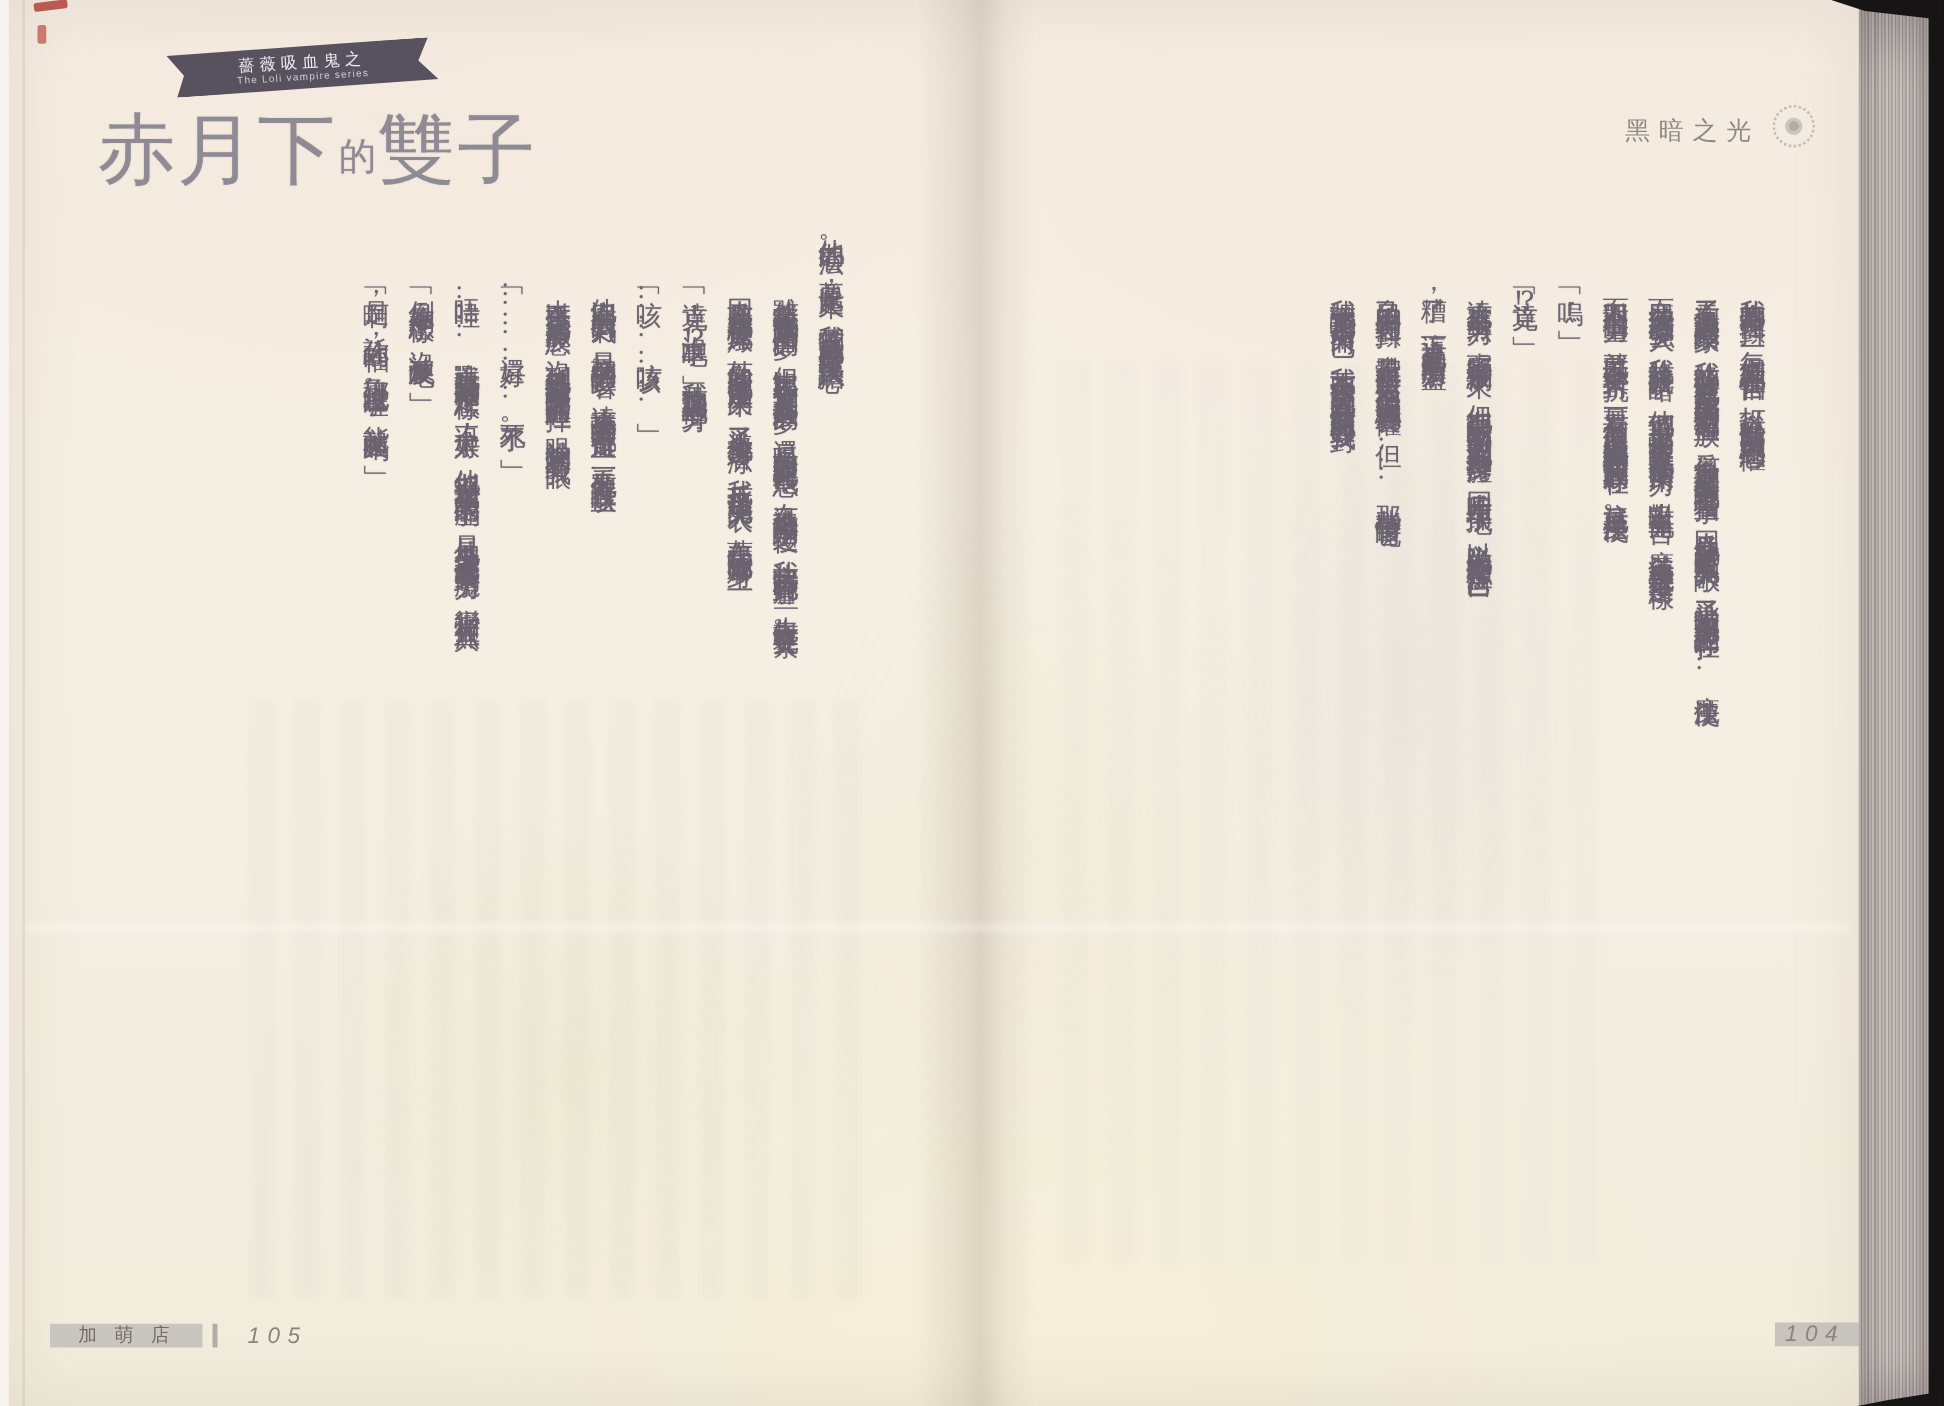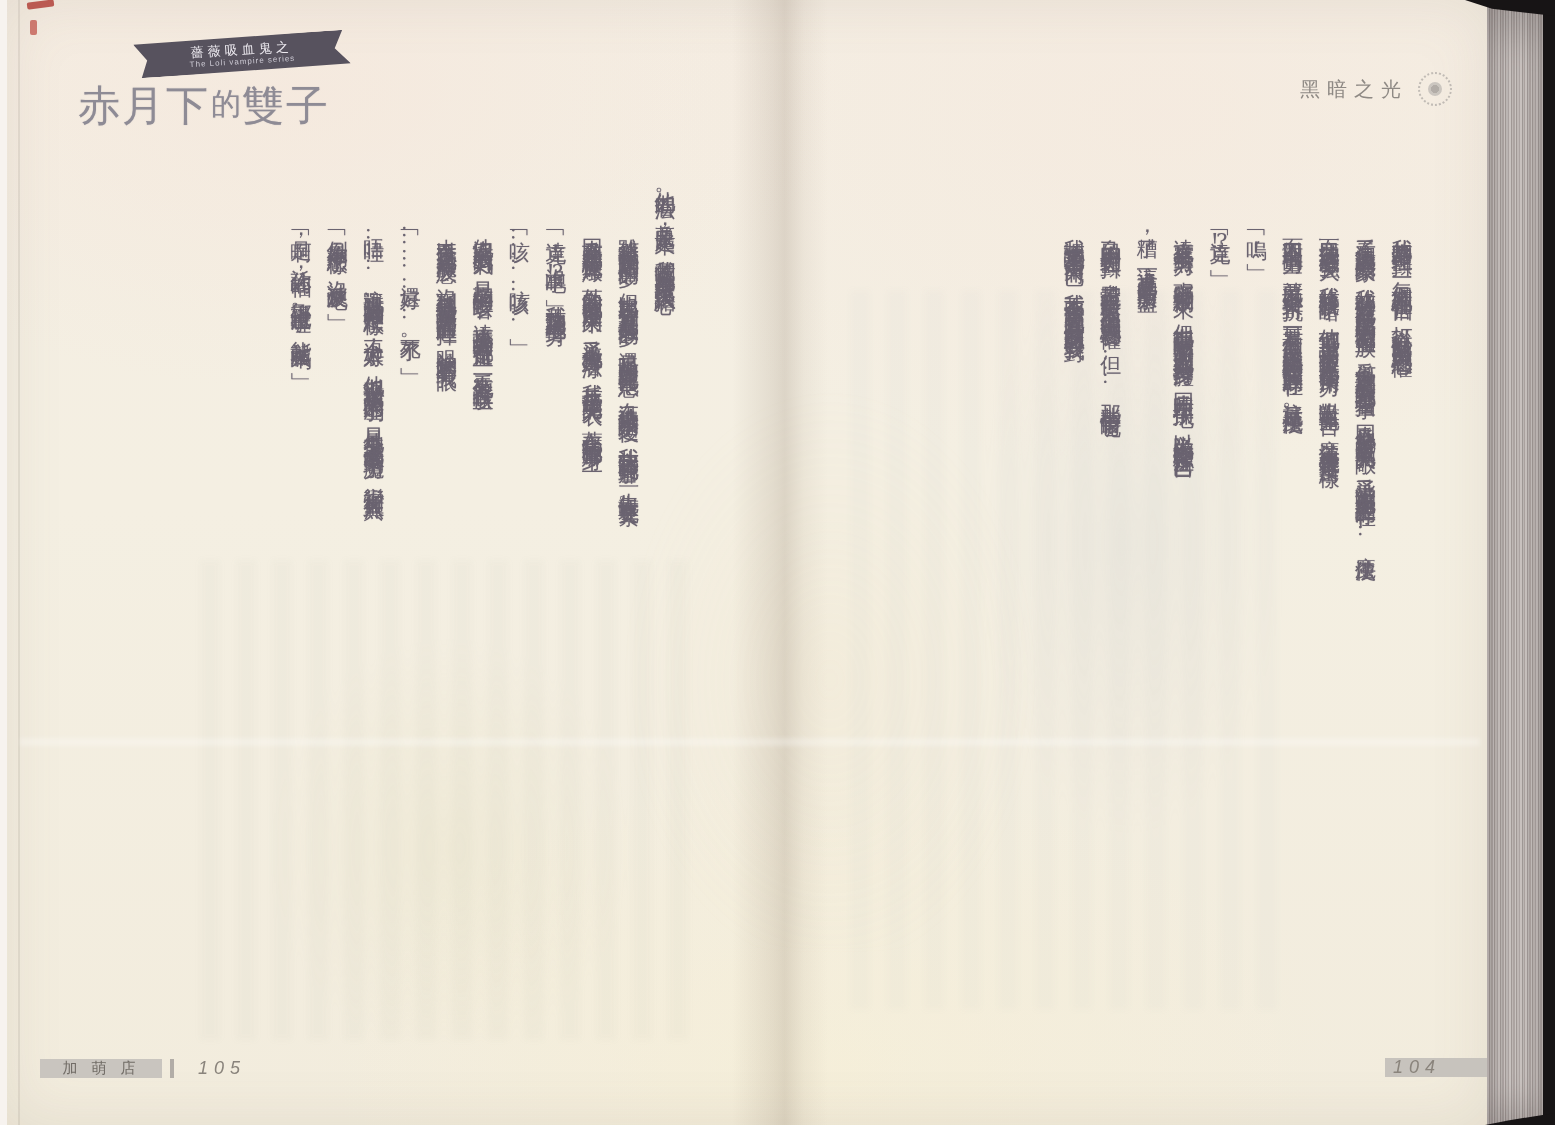--- a/index.html
+++ b/index.html
@@ -45,24 +45,24 @@
   
   .logo{position:absolute;left:78px;top:36px;width:340px;}
   .ribbon{position:relative;left:56px;top:0;width:216px;height:36px;background:#57525e;
           transform:rotate(-3.5deg);text-align:center;color:#ece9ef;
           clip-path:polygon(0 6%,97% 0,93% 50%,100% 94%,3% 100%,6% 52%);
           display:flex;flex-direction:column;justify-content:center;gap:1px;}
   .ribbon-cn{font-size:13px;letter-spacing:4px;line-height:13px;}
   .ribbon-en{font-size:8px;letter-spacing:1px;line-height:9px;color:#cfccd6;font-family:"Liberation Sans","DejaVu Sans",sans-serif;}
   .book-title{position:relative;margin-top:6px;color:#8e8b95;white-space:nowrap;
               text-shadow:0 0 1px rgba(140,136,148,.5);}
-  .t-big{font-size:42px;letter-spacing:2px;}
+  .t-big{font-size:62px;letter-spacing:2px;}
   .t-small{font-size:30px;position:relative;top:-6px;margin:0 1px;}
   
-  .chapter-header{position:absolute;left:1300px;top:72px;display:flex;align-items:center;gap:10px;}
+  .chapter-header{position:absolute;left:1300px;top:84px;display:flex;align-items:flex-end;gap:10px;}
   .header-title{font-size:20px;letter-spacing:7px;color:#8e8984;}
   .ornament{position:relative;width:34px;height:34px;border-radius:50%;
             border:2px dotted #b5b0ab;box-sizing:border-box;opacity:.8;}
   .ornament::after{content:"";position:absolute;left:50%;top:50%;width:14px;height:14px;margin:-7px 0 0 -7px;
             border-radius:50%;background:radial-gradient(circle,#a39e9a 0 4px,#c2bdb8 4px 7px);}
   
   .vtext{position:absolute;top:175px;height:870px;writing-mode:vertical-rl;text-orientation:mixed;
          font-size:21px;letter-spacing:2.4px;color:#6a6370;
          text-shadow:0 0 1px rgba(106,99,112,.35);}
   .vtext p{margin:0;padding:0;line-height:36.4px;text-indent:47px;}
@@ -70,21 +70,21 @@
   .right-text{right:135px;}
   .left-text{right:872px;}
   
   .footer-left{position:absolute;left:40px;top:1058px;display:flex;align-items:center;height:20px;}
   .shop-bar{display:flex;align-items:center;justify-content:center;width:122px;height:19px;background:#c9c5bf;
             color:#716c66;font-size:15px;letter-spacing:14px;padding-left:10px;box-sizing:border-box;}
   .footer-div{width:4px;height:19px;background:#b2ada7;margin-left:8px;}
   .pagenum{font-size:18px;color:#8a847c;letter-spacing:6px;font-style:italic;
            font-family:"Liberation Sans","DejaVu Sans",sans-serif;}
   .footer-left .pagenum{margin-left:24px;}
-  .footer-right{position:absolute;left:1385px;top:1058px;width:102px;height:19px;background:#c7c3bd;
+  .footer-right{position:absolute;left:1420px;top:1058px;width:102px;height:19px;background:#c7c3bd;
                 display:flex;align-items:center;padding-left:8px;box-sizing:border-box;}
 </style>
 </head>
 <body>
 
 <div class="scan">
 
   <div class="paper"></div>
   <div class="left-edge-strip"></div>
   <div class="left-crease"></div>

